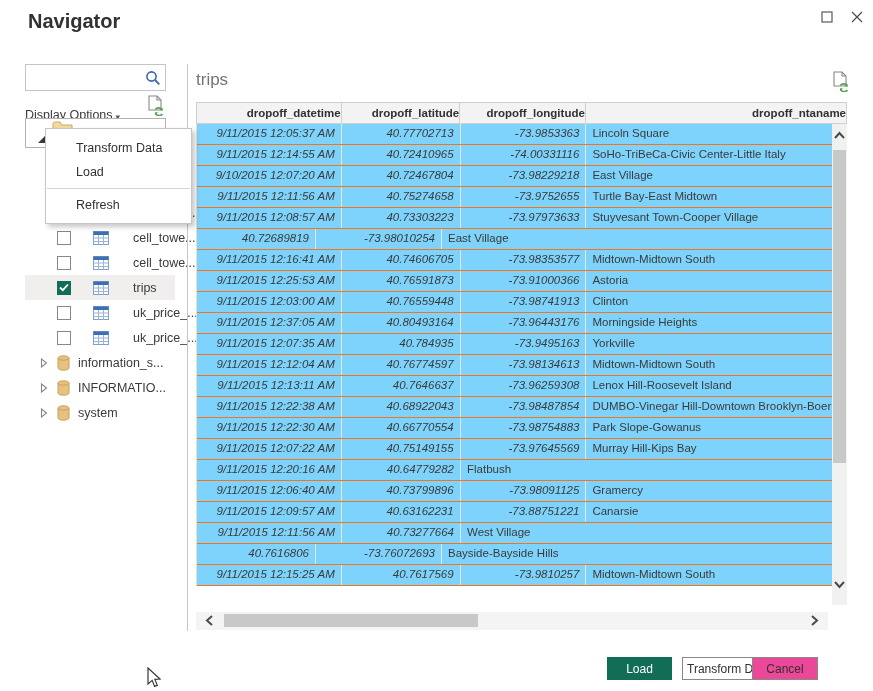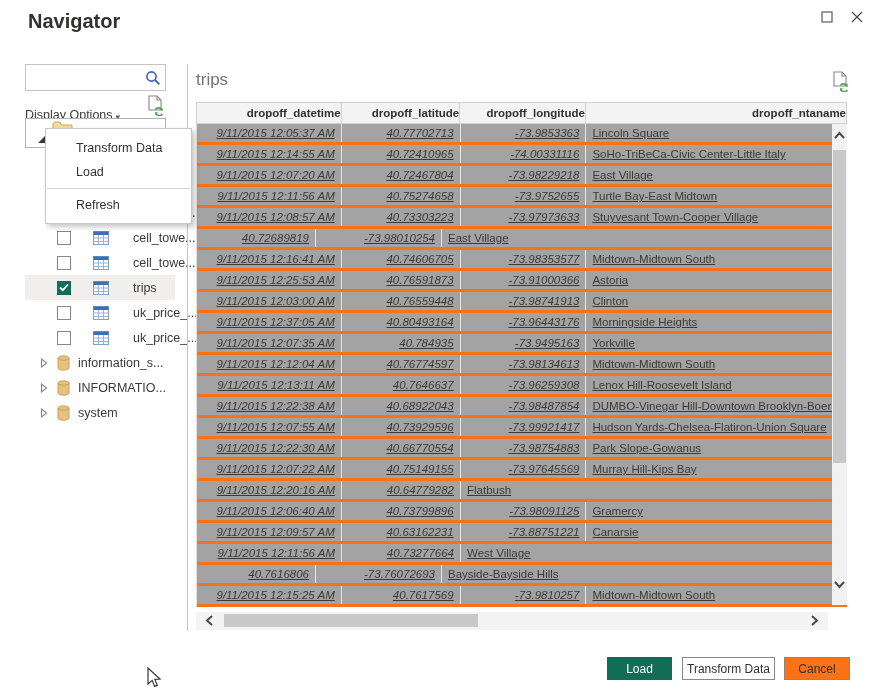--- a/index.html
+++ b/index.html
@@ -52,42 +52,42 @@
   
   .vdivider { left:187px; top:64px; width:1px; height:567px; background:#c8c6c4; }
 
   
   .preview-title { left:196px; top:70px; font-size:17px; color:#767472; }
   .ptable { left:196px; top:102px; width:651px; }
   .thead { display:flex; height:22px; background:#f3f3f3; border:1px solid #d2d0ce;text-align:right; }
   .th { font-size:11.5px; font-weight:700; color:#323130; padding:4px 0 0 6px; border-right:1px solid #d2d0ce; overflow:hidden; white-space:nowrap; }
   .th:last-child { border-right:none; }
   .tbody { border-left:1px solid #e1dfdd; }
-  .trow { display:flex; height:21px; border-bottom:3px solid #f97316; background:#a3a3a3;text-decoration:underline; }
+  .trow { display:flex; height:21px; border-bottom:1px solid #f97316; background:#7dd3fc; }
   .td { font-size:11.5px; color:#3b3a39; padding-top:3px; border-right:1px solid #e8e6e4; overflow:hidden; white-space:nowrap; }
   .td.num { font-style:italic; text-align:right; padding-right:6px; }
   .td.txt { padding-left:6px; }
   .td:last-child { border-right:none; }
   .c0{width:145px;} .c1{width:119px;} .c2{width:126px;} .c3{width:261px;}
 
   
   .vscroll { left:832px; top:124px; width:15px; height:481px; background:#f1f1f1; z-index:5; }
   .vthumb { position:absolute; left:1px; top:26px; width:13px; height:313px; background:#c8c8c8; }
   .vs-up { position:absolute; left:1px; top:6px; }
   .vs-down { position:absolute; left:1px; top:456px; }
   .hscroll { left:196px; top:612px; width:632px; height:18px; background:#f4f4f4; display:flex; align-items:center; }
   .hthumb { position:absolute; left:28px; top:2px; width:254px; height:13px; background:#c8c8c8; }
   .hs-left { position:absolute; left:8px; top:2px; }
   .hs-right { position:absolute; right:8px; top:2px; }
 
   
   .btn { position:absolute; top:657px; height:23px; font-size:12px; display:flex; align-items:center; justify-content:center; cursor:default; }
   .btn-load { left:607px; width:65px; background:var(--accent,#116d55); color:#fff; border:1px solid var(--accent,#116d55); }
   .btn-transform { left:682px; width:93px; background:#fff; color:#323130; border:1px solid #8a8886; }
-  .btn-cancel { left:784px; width:66px; background:#f97316; color:#323130; border:1px solid #8a8886; }
+  .btn-cancel { left:752px; width:66px; background:#ec4899; color:#323130; border:1px solid #8a8886; }
 
   .cursor { left:147px; top:667px; z-index:30; }
   svg { display:block; }
 </style>
 </head>
 <body>
 
 <div class="abs win-title">Navigator</div>
 <div class="abs win-btn win-max">
   <svg width="16" height="16" viewBox="0 0 16 16">
@@ -287,21 +287,21 @@
         <div class="td c2 num">-73.9853363</div>
         <div class="td c3 txt">Lincoln Square</div>
       </div>
       <div class="trow">
         <div class="td c0 num">9/11/2015 12:14:55 AM</div>
         <div class="td c1 num">40.72410965</div>
         <div class="td c2 num">-74.00331116</div>
         <div class="td c3 txt">SoHo-TriBeCa-Civic Center-Little Italy</div>
       </div>
       <div class="trow">
-        <div class="td c0 num">9/11/2015 12:07:20 AM</div>
+        <div class="td c0 num">9/10/2015 12:07:20 AM</div>
         <div class="td c1 num">40.72467804</div>
         <div class="td c2 num">-73.98229218</div>
         <div class="td c3 txt">East Village</div>
       </div>
       <div class="trow">
         <div class="td c0 num">9/11/2015 12:11:56 AM</div>
         <div class="td c1 num">40.75274658</div>
         <div class="td c2 num">-73.9752655</div>
         <div class="td c3 txt">Turtle Bay-East Midtown</div>
       </div>
@@ -356,26 +356,20 @@
         <div class="td c0 num">9/11/2015 12:13:11 AM</div>
         <div class="td c1 num">40.7646637</div>
         <div class="td c2 num">-73.96259308</div>
         <div class="td c3 txt">Lenox Hill-Roosevelt Island</div>
       </div>
       <div class="trow">
         <div class="td c0 num">9/11/2015 12:22:38 AM</div>
         <div class="td c1 num">40.68922043</div>
         <div class="td c2 num">-73.98487854</div>
         <div class="td c3 txt">DUMBO-Vinegar Hill-Downtown Brooklyn-Boerum</div>
-      </div>
-      <div class="trow">
-        <div class="td c0 num">9/11/2015 12:07:55 AM</div>
-        <div class="td c1 num">40.73929596</div>
-        <div class="td c2 num">-73.99921417</div>
-        <div class="td c3 txt">Hudson Yards-Chelsea-Flatiron-Union Square</div>
       </div>
       <div class="trow">
         <div class="td c0 num">9/11/2015 12:22:30 AM</div>
         <div class="td c1 num">40.66770554</div>
         <div class="td c2 num">-73.98754883</div>
         <div class="td c3 txt">Park Slope-Gowanus</div>
       </div>
       <div class="trow">
         <div class="td c0 num">9/11/2015 12:07:22 AM</div>
         <div class="td c1 num">40.75149155</div>

